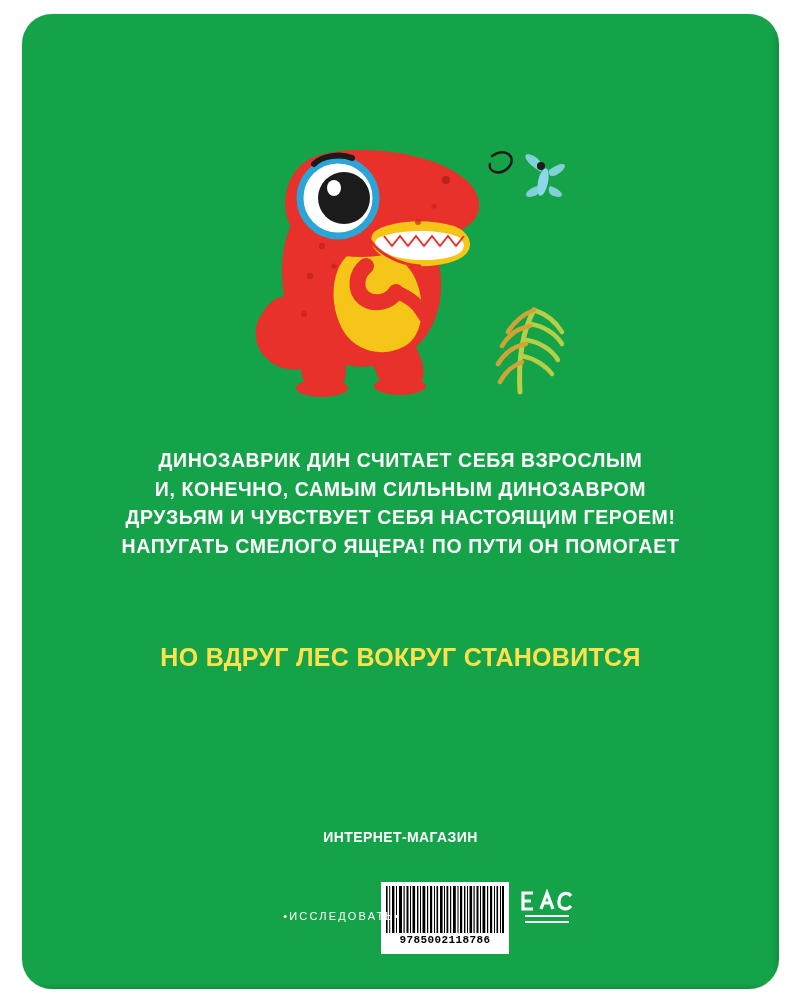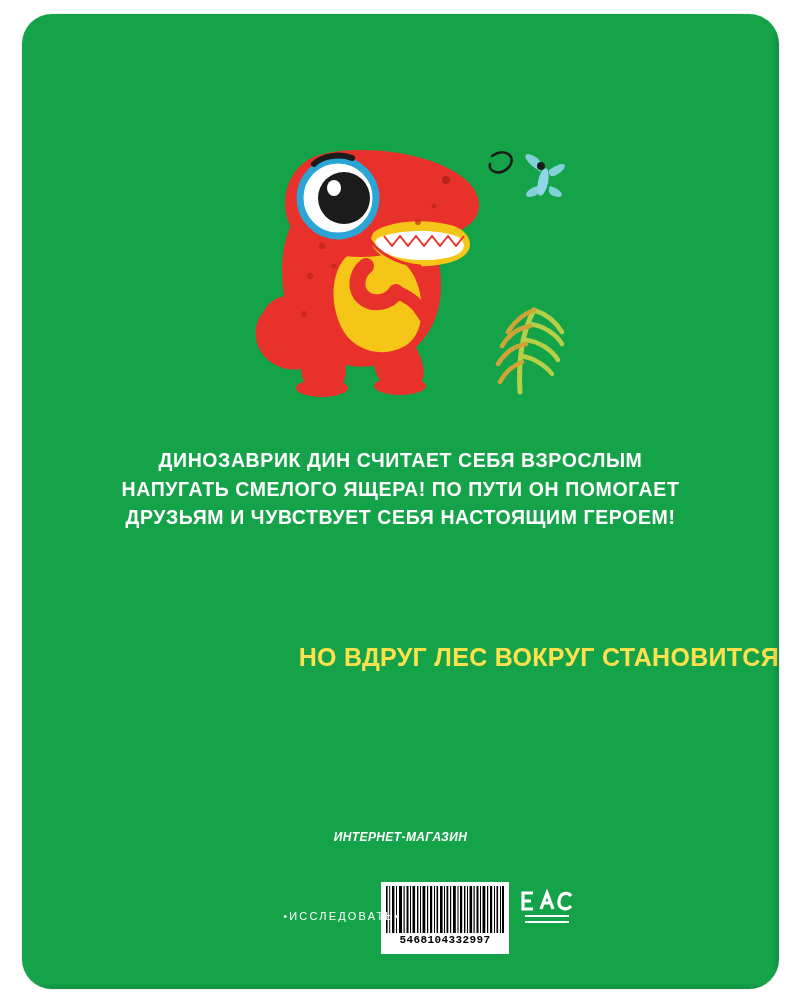--- a/index.html
+++ b/index.html
@@ -72,44 +72,43 @@
     padding: 0 58px;
     box-sizing: border-box;
   }
   .blurb-line { display: block; white-space: nowrap; }
 
   .headline {
     position: absolute;
     left: 0;
     top: 625px;
     width: 757px;
-    text-align: right;
+    text-align: center;
     color: #ffe04d;
     font-size: 25px;
     line-height: 37px;
     letter-spacing: 0.3px;
     font-weight: 700;
     text-transform: uppercase;
   }
   .headline-line { display: block; white-space: nowrap; }
 
   
   .shop-info {
     position: absolute;
     left: 0;
     top: 817px;
     width: 757px;
     text-align: center;
     color: #ffffff;
-    font-size: 12px;
+    font-size: 14px;
     line-height: 12px;
     font-weight: 700;
     letter-spacing: 0.4px;
     text-transform: uppercase;
-    font-style: italic;
   }
 
   .barcode-box {
     position: absolute;
     left: 359px;
     top: 868px;
     width: 128px;
     height: 72px;
     background: #ffffff;
     padding: 4px 5px 2px 5px;
@@ -226,22 +225,23 @@
         <path d="M512 296 C 502 300, 492 308, 486 318" fill="none" stroke="#cfa437" stroke-width="4.5" stroke-linecap="round"></path>
         <path d="M508 312 C 496 314, 486 322, 480 332" fill="none" stroke="#cfa437" stroke-width="4.5" stroke-linecap="round"></path>
         <path d="M504 330 C 492 332, 482 340, 476 350" fill="none" stroke="#cfa437" stroke-width="4.5" stroke-linecap="round"></path>
         <path d="M500 348 C 490 352, 482 360, 478 368" fill="none" stroke="#cfa437" stroke-width="4.5" stroke-linecap="round"></path>
       </g>
     </svg>
   </div>
 
   <div class="blurb">
     <span class="blurb-line">ДИНОЗАВРИК ДИН СЧИТАЕТ СЕБЯ ВЗРОСЛЫМ</span>
+    <span class="blurb-line">И, КОНЕЧНО, САМЫМ СИЛЬНЫМ ДИНОЗАВРОМ</span>
+    <span class="blurb-line">ДРУЗЬЯМ И ЧУВСТВУЕТ СЕБЯ НАСТОЯЩИМ ГЕРОЕМ!</span>
     <span class="blurb-line">НАПУГАТЬ СМЕЛОГО ЯЩЕРА! ПО ПУТИ ОН ПОМОГАЕТ</span>
-    <span class="blurb-line">ДРУЗЬЯМ И ЧУВСТВУЕТ СЕБЯ НАСТОЯЩИМ ГЕРОЕМ!</span>
   </div>
 
   <div class="headline">
     <span class="headline-line">НО ВДРУГ ЛЕС ВОКРУГ СТАНОВИТСЯ</span>
   </div>
 
   <div class="shop-info">
     <div>ИНТЕРНЕТ-МАГАЗИН</div>
   </div>
 
@@ -277,21 +277,21 @@
       <rect x="90.5" y="0" width="2" height="47" fill="#000"></rect>
       <rect x="94" y="0" width="1" height="47" fill="#000"></rect>
       <rect x="96.5" y="0" width="2.8" height="47" fill="#000"></rect>
       <rect x="101" y="0" width="1.2" height="47" fill="#000"></rect>
       <rect x="104" y="0" width="2.2" height="47" fill="#000"></rect>
       <rect x="108" y="0" width="1" height="47" fill="#000"></rect>
       <rect x="110.5" y="0" width="1.6" height="47" fill="#000"></rect>
       <rect x="114" y="0" width="1" height="47" fill="#000"></rect>
       <rect x="116" y="0" width="2" height="47" fill="#000"></rect>
     </svg>
-    <div class="isbn">5468104332997</div>
+    <div class="isbn">9785002118786</div>
   </div>
 
   <div class="eac-mark">
     <svg width="56" height="40" viewBox="0 0 56 40" xmlns="http://www.w3.org/2000/svg">
       <path d="M14 4 L4 4 L4 20 L14 20 M4 12 L12 12" fill="none" stroke="#ffffff" stroke-width="3.2"></path>
       <path d="M22 20 L28 4 L34 20 M24.5 14 L31.5 14" fill="none" stroke="#ffffff" stroke-width="3.2"></path>
       <path d="M52 7 C 49 3, 41 3, 40 12 C 39 20, 48 22, 52 17" fill="none" stroke="#ffffff" stroke-width="3.2"></path>
       <path d="M6 27 L50 27" stroke="#ffffff" stroke-width="2"></path>
       <path d="M6 33 L50 33" stroke="#ffffff" stroke-width="2"></path>
     </svg>

